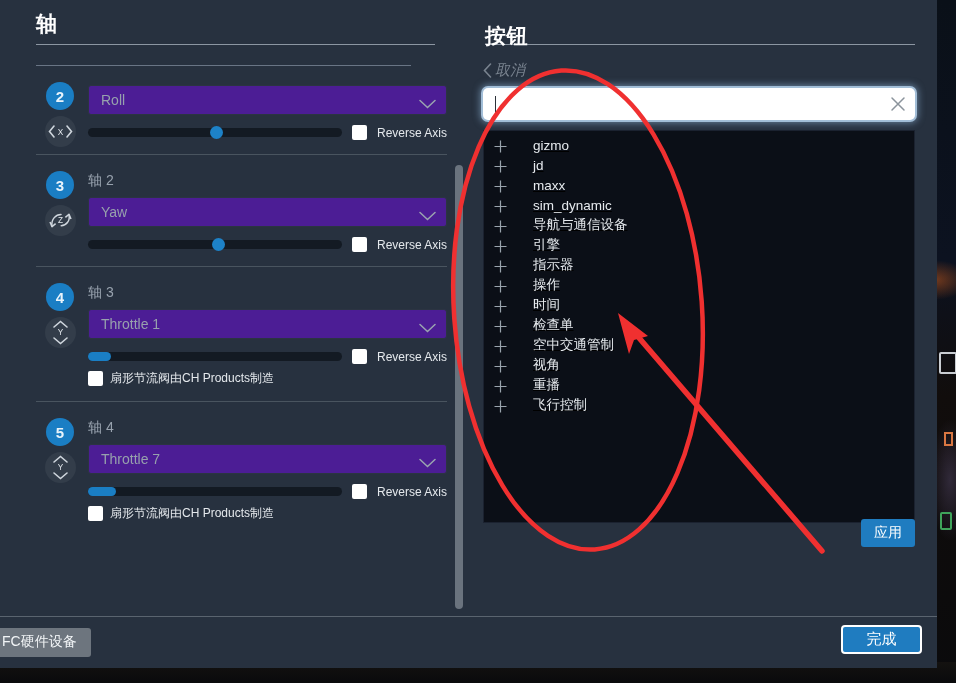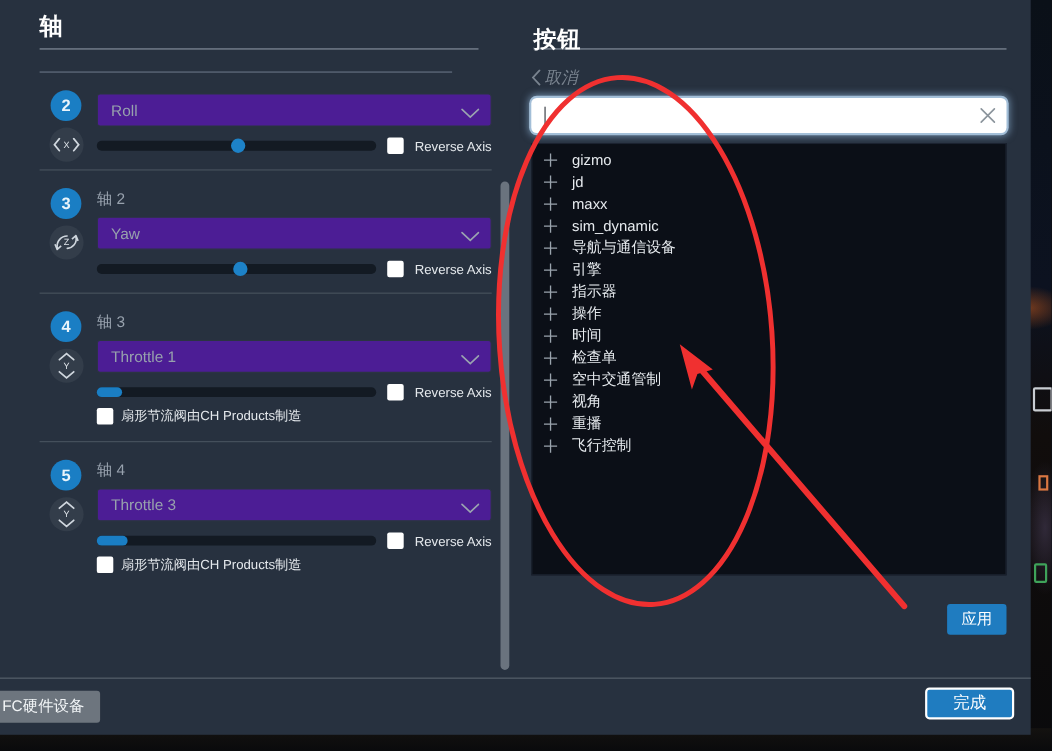--- a/index.html
+++ b/index.html
@@ -164,28 +164,28 @@
     width: 1px; height: 17px; background: #2c3138; margin-left: 2px;
   }
   .search-input-text { flex: 1 1 auto; font-size: 14px; color: #2c3138; }
   .xclear { width: 18px; height: 18px; flex: 0 0 18px; }
 
   .list-panel {
     position: absolute; left: 12px; right: 22px; top: 130px; bottom: 93px;
     background: #0b0f17; border: 1px solid #1b2230; overflow: hidden;
   }
   .list-item {
-    display: flex; align-items: center; gap: 13px;
-    height: 20px; padding: 0 0 0 10px;
+    display: flex; align-items: center; gap: 26px;
+    height: 20px; padding: 0 0 0 10px; text-decoration: underline;
   }
   .plus { width: 13px; height: 13px; flex: 0 0 13px; }
   .list-label { color: #e6eaee; font-size: 13.5px; white-space: nowrap; }
 
   .apply-row {
-    position: absolute; right: 22px; bottom: 39px;
+    position: absolute; right: 22px; bottom: 69px;
   }
   .btn-apply {
     background: #1f7cc0; color: #ffffff; font-size: 14px;
     border: none; border-radius: 3px; padding: 5px 13px;
     font-family: inherit;
   }
 
   
   .footer {
     flex: 0 0 52px; border-top: 1px solid #5a646f;
@@ -330,21 +330,21 @@
               <div class="badge">5</div>
               <div class="axicon">
                 <svg width="17" height="25" viewBox="0 0 17 25" fill="none">
                   <path d="M2 7 L8.5 1.5 L15 7" stroke="#cfd6dd" stroke-width="1.6" fill="none" stroke-linecap="round"></path>
                   <path d="M2 18 L8.5 23.5 L15 18" stroke="#cfd6dd" stroke-width="1.6" fill="none" stroke-linecap="round"></path>
                   <text x="8.5" y="15.4" font-size="8.2" fill="#e3e8ed" text-anchor="middle" font-family="Liberation Sans, sans-serif">Y</text>
                 </svg>
               </div>
               <div class="axis-name">轴 4</div>
               <div class="select">
-                <span class="select-value">Throttle 3</span>
+                <span class="select-value">Throttle 7</span>
                 <span class="chev">
                   <svg width="17" height="10" viewBox="0 0 17 10" fill="none">
                       <path d="M1 1.5 L8.5 8.5 L16 1.5" stroke="#9aa4b0" stroke-width="1.5" fill="none" stroke-linecap="round"></path>
                     </svg>
                 </span>
               </div>
               <div class="slider-row">
                 <div class="track">
                   <div class="fill" style="width:11%"></div>
                 </div>

